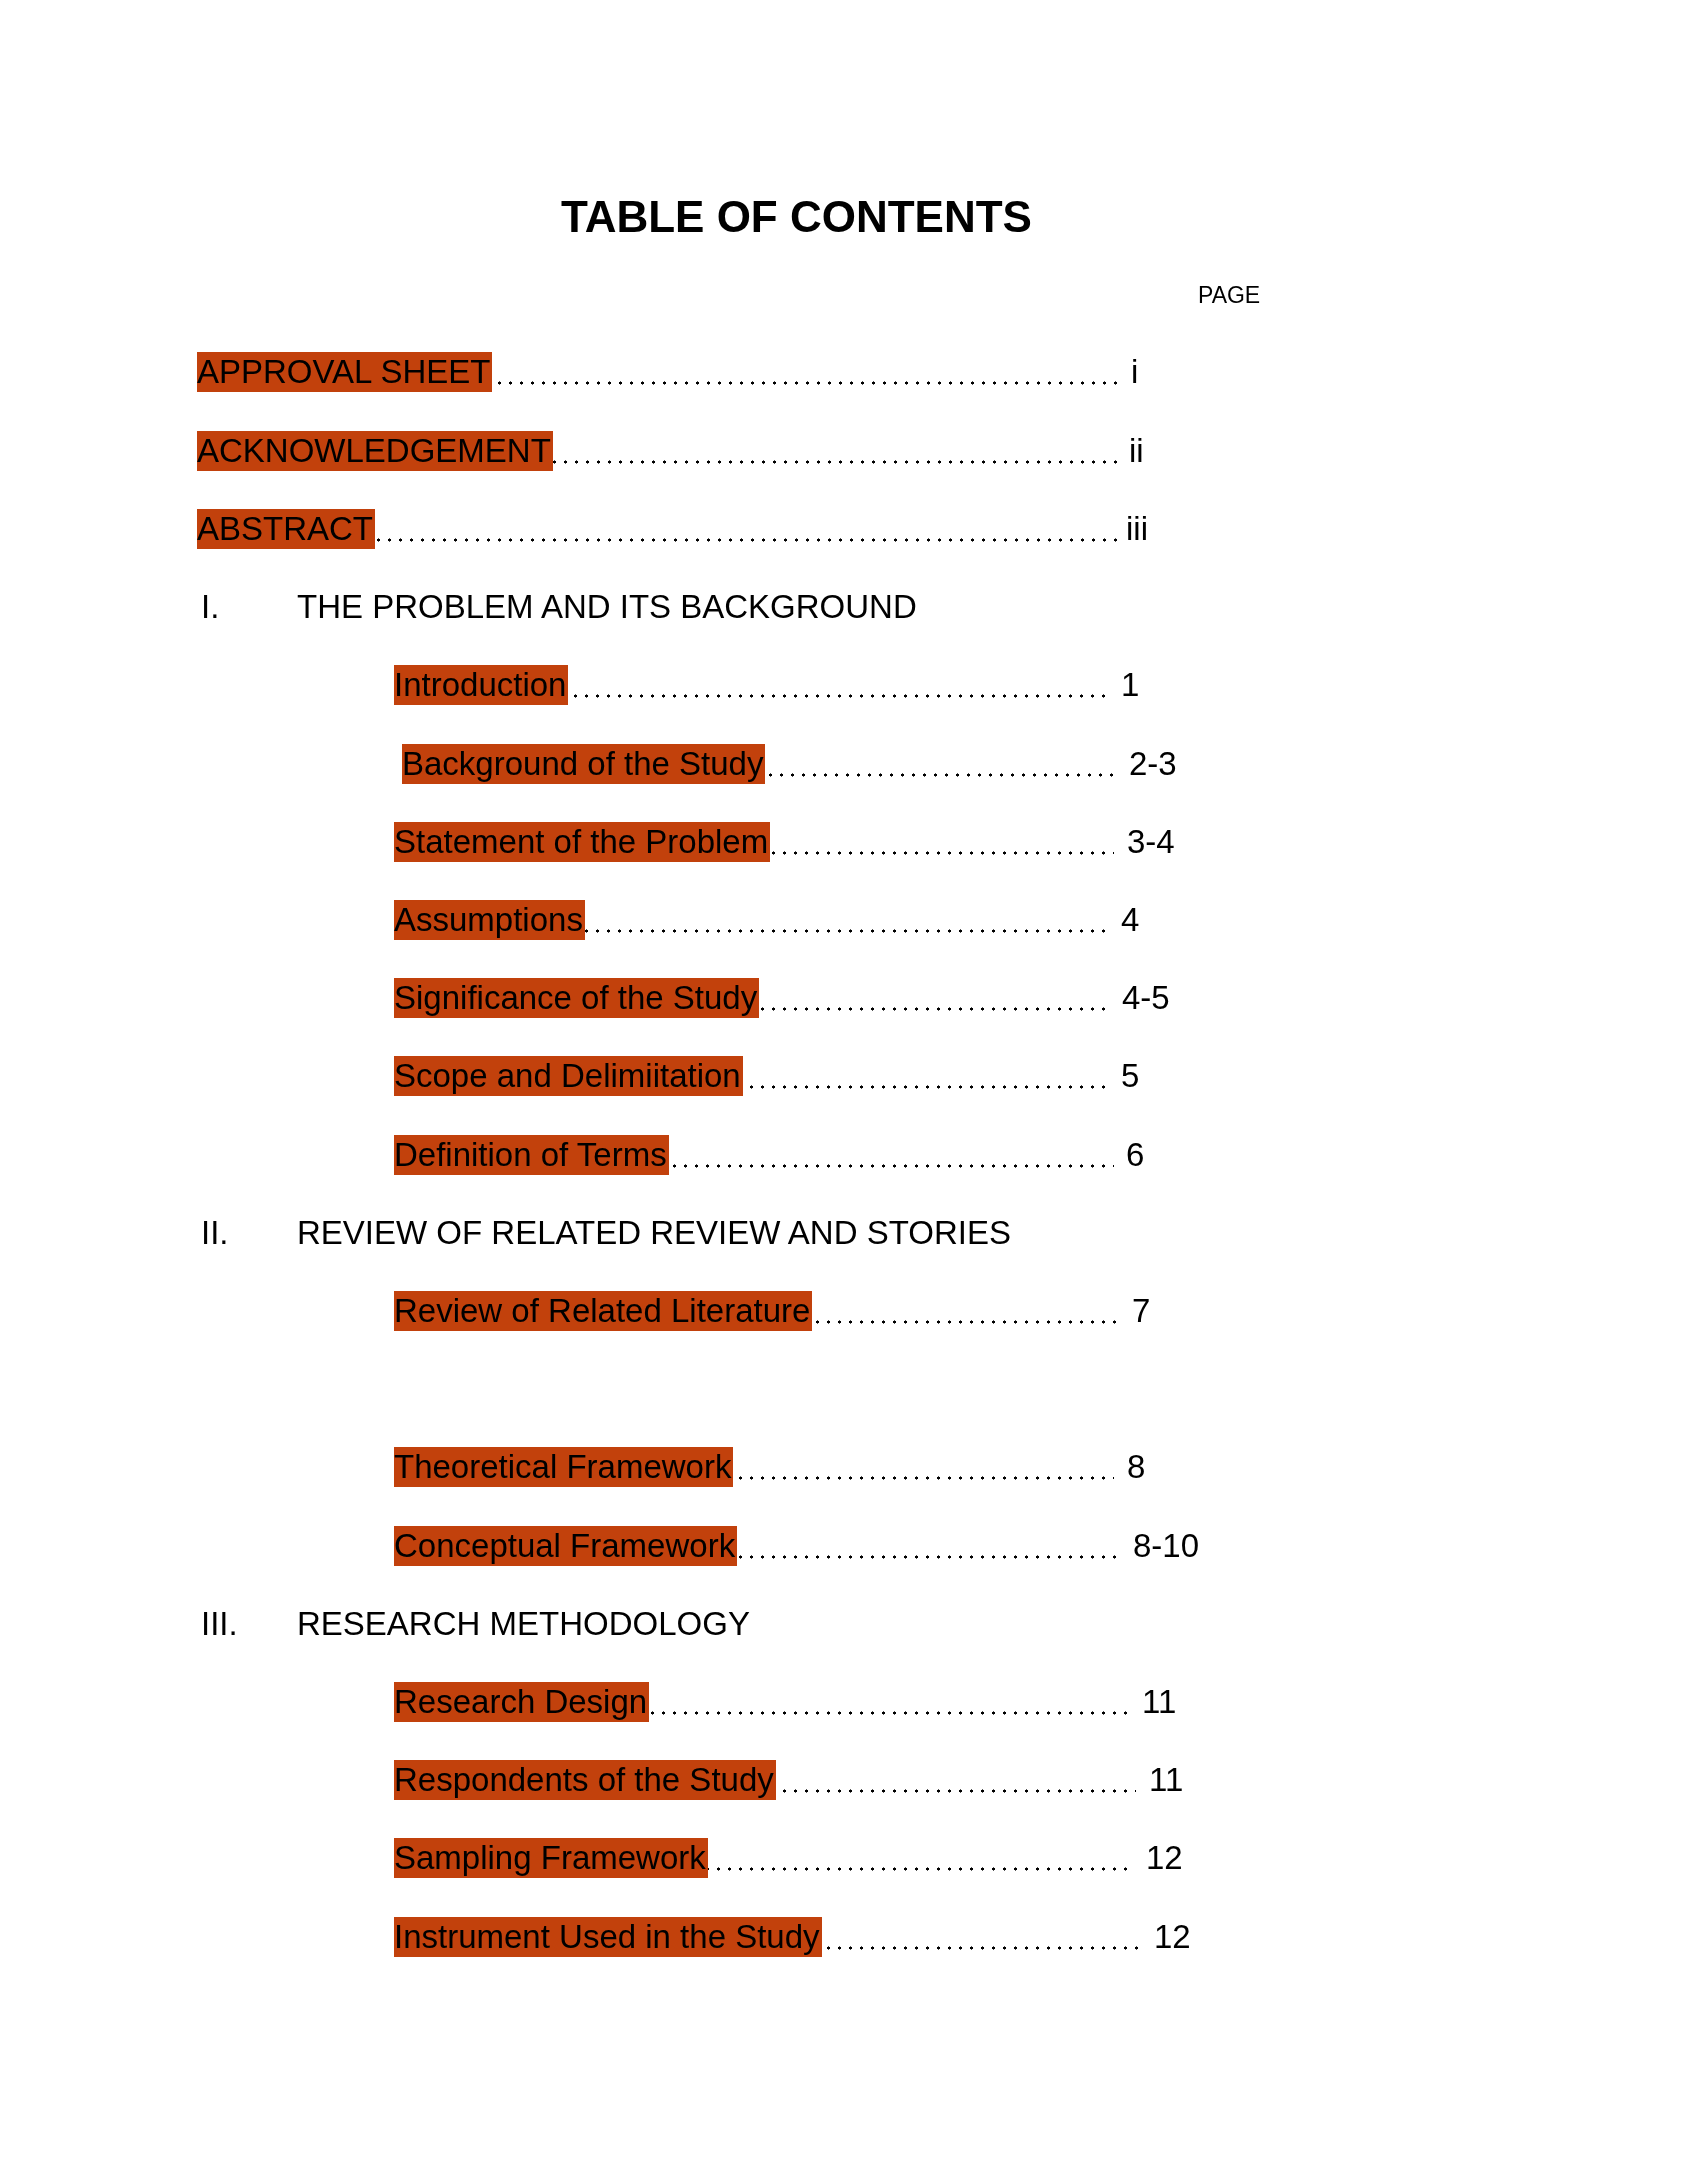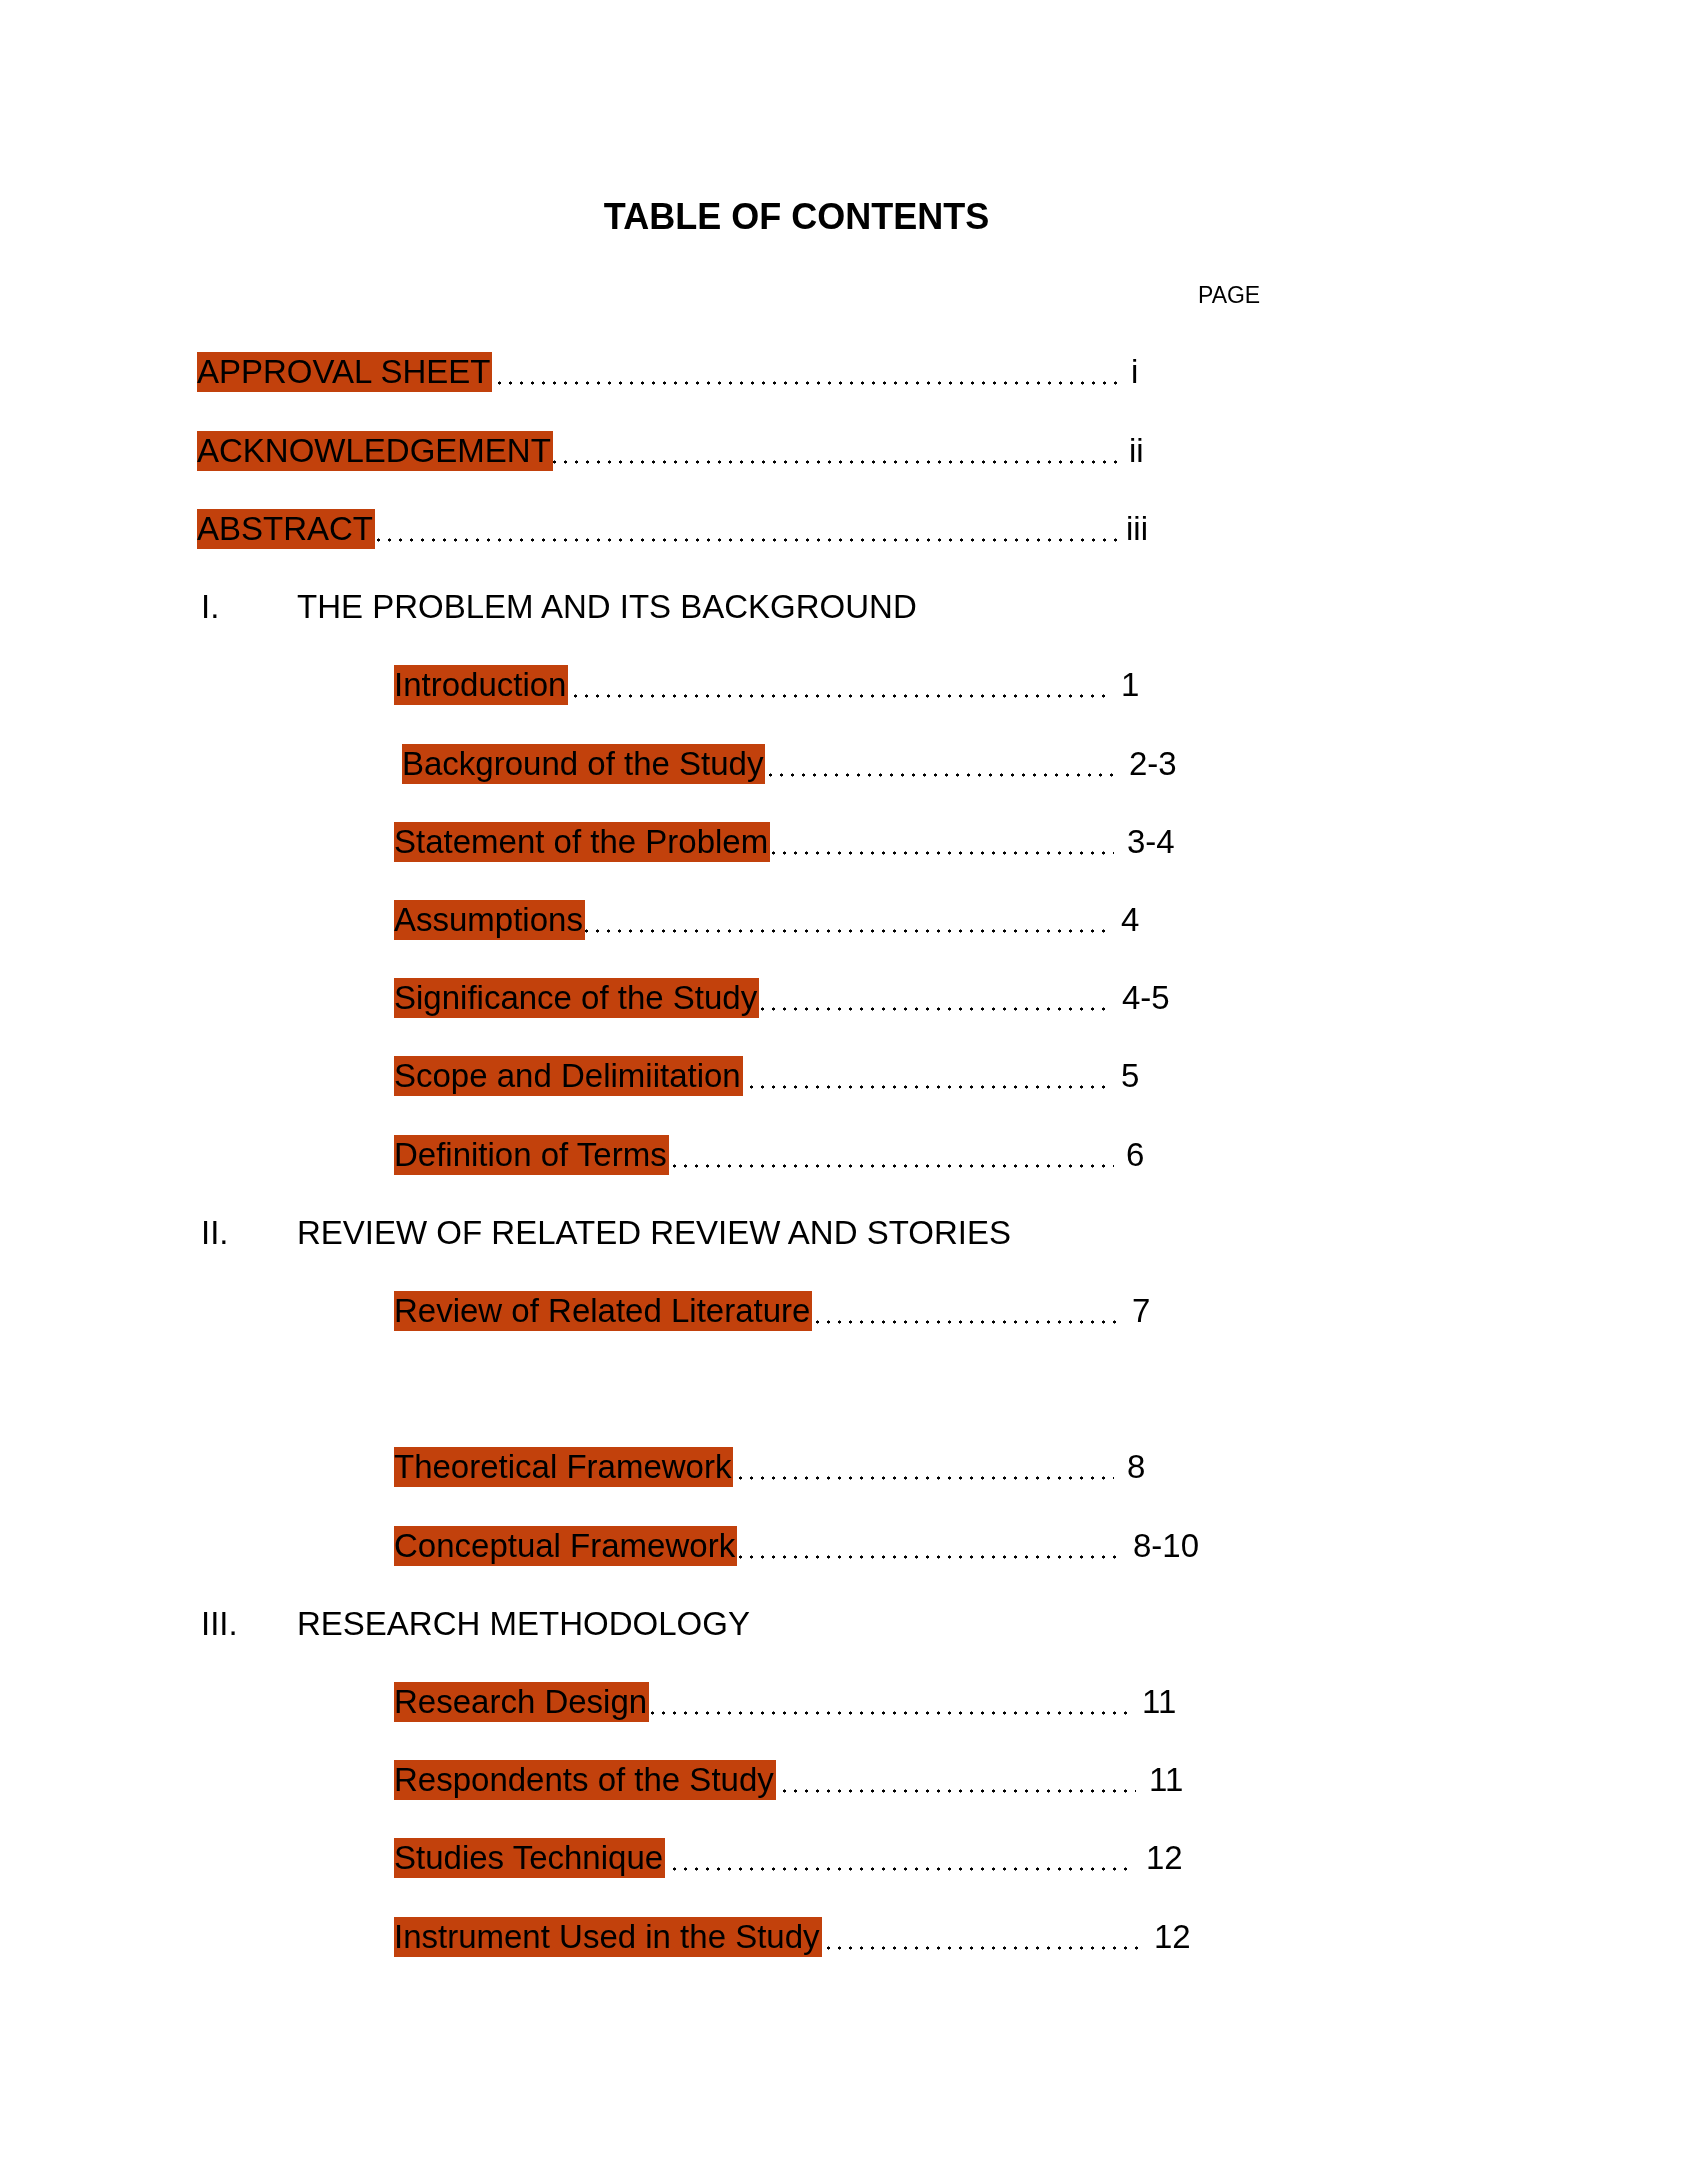--- a/index.html
+++ b/index.html
@@ -20,21 +20,21 @@
       left: 0; top: 0;
       width: 1683px; height: 2178px;
       background: #ffffff;
     }
     .title {
       position: absolute;
       left: 0; width: 1593px;
       top: 197px;
       text-align: center;
       font-weight: bold;
-      font-size: 36px;
+      font-size: 44px;
       line-height: 40px;
       letter-spacing: 0px;
       
     }
     .page-col-header {
       position: absolute;
       left: 1198px;
       top: 275px;
       font-size: 23px;
       line-height: 40px;
@@ -194,21 +194,21 @@
   </div>
 
   <div class="row" style="left:394px; top:1760px; width:812px;">
     <span class="leader" style="width:742px;"></span>
     <span class="label">Respondents of the Study</span>
     <span class="pageno" style="left:755px;">11</span>
   </div>
 
   <div class="row" style="left:394px; top:1838px; width:812px;">
     <span class="leader" style="width:739px;"></span>
-    <span class="label">Studies Technique</span>
+    <span class="label">Sampling Framework</span>
     <span class="pageno" style="left:752px;">12</span>
   </div>
 
   <div class="row" style="left:394px; top:1917px; width:822px;">
     <span class="leader" style="width:746px;"></span>
     <span class="label">Instrument Used in the Study</span>
     <span class="pageno" style="left:760px;">12</span>
   </div>
 
 </div>

